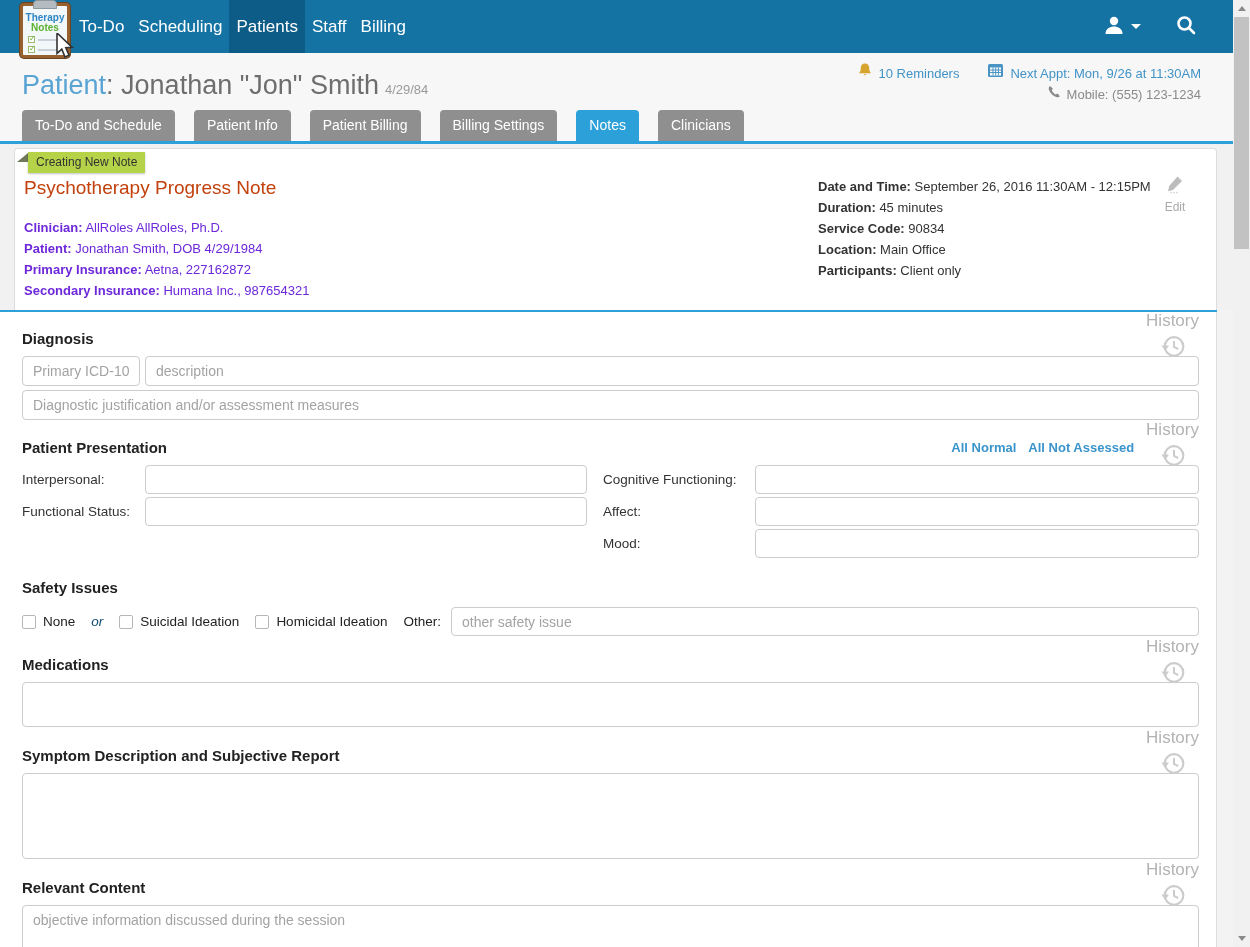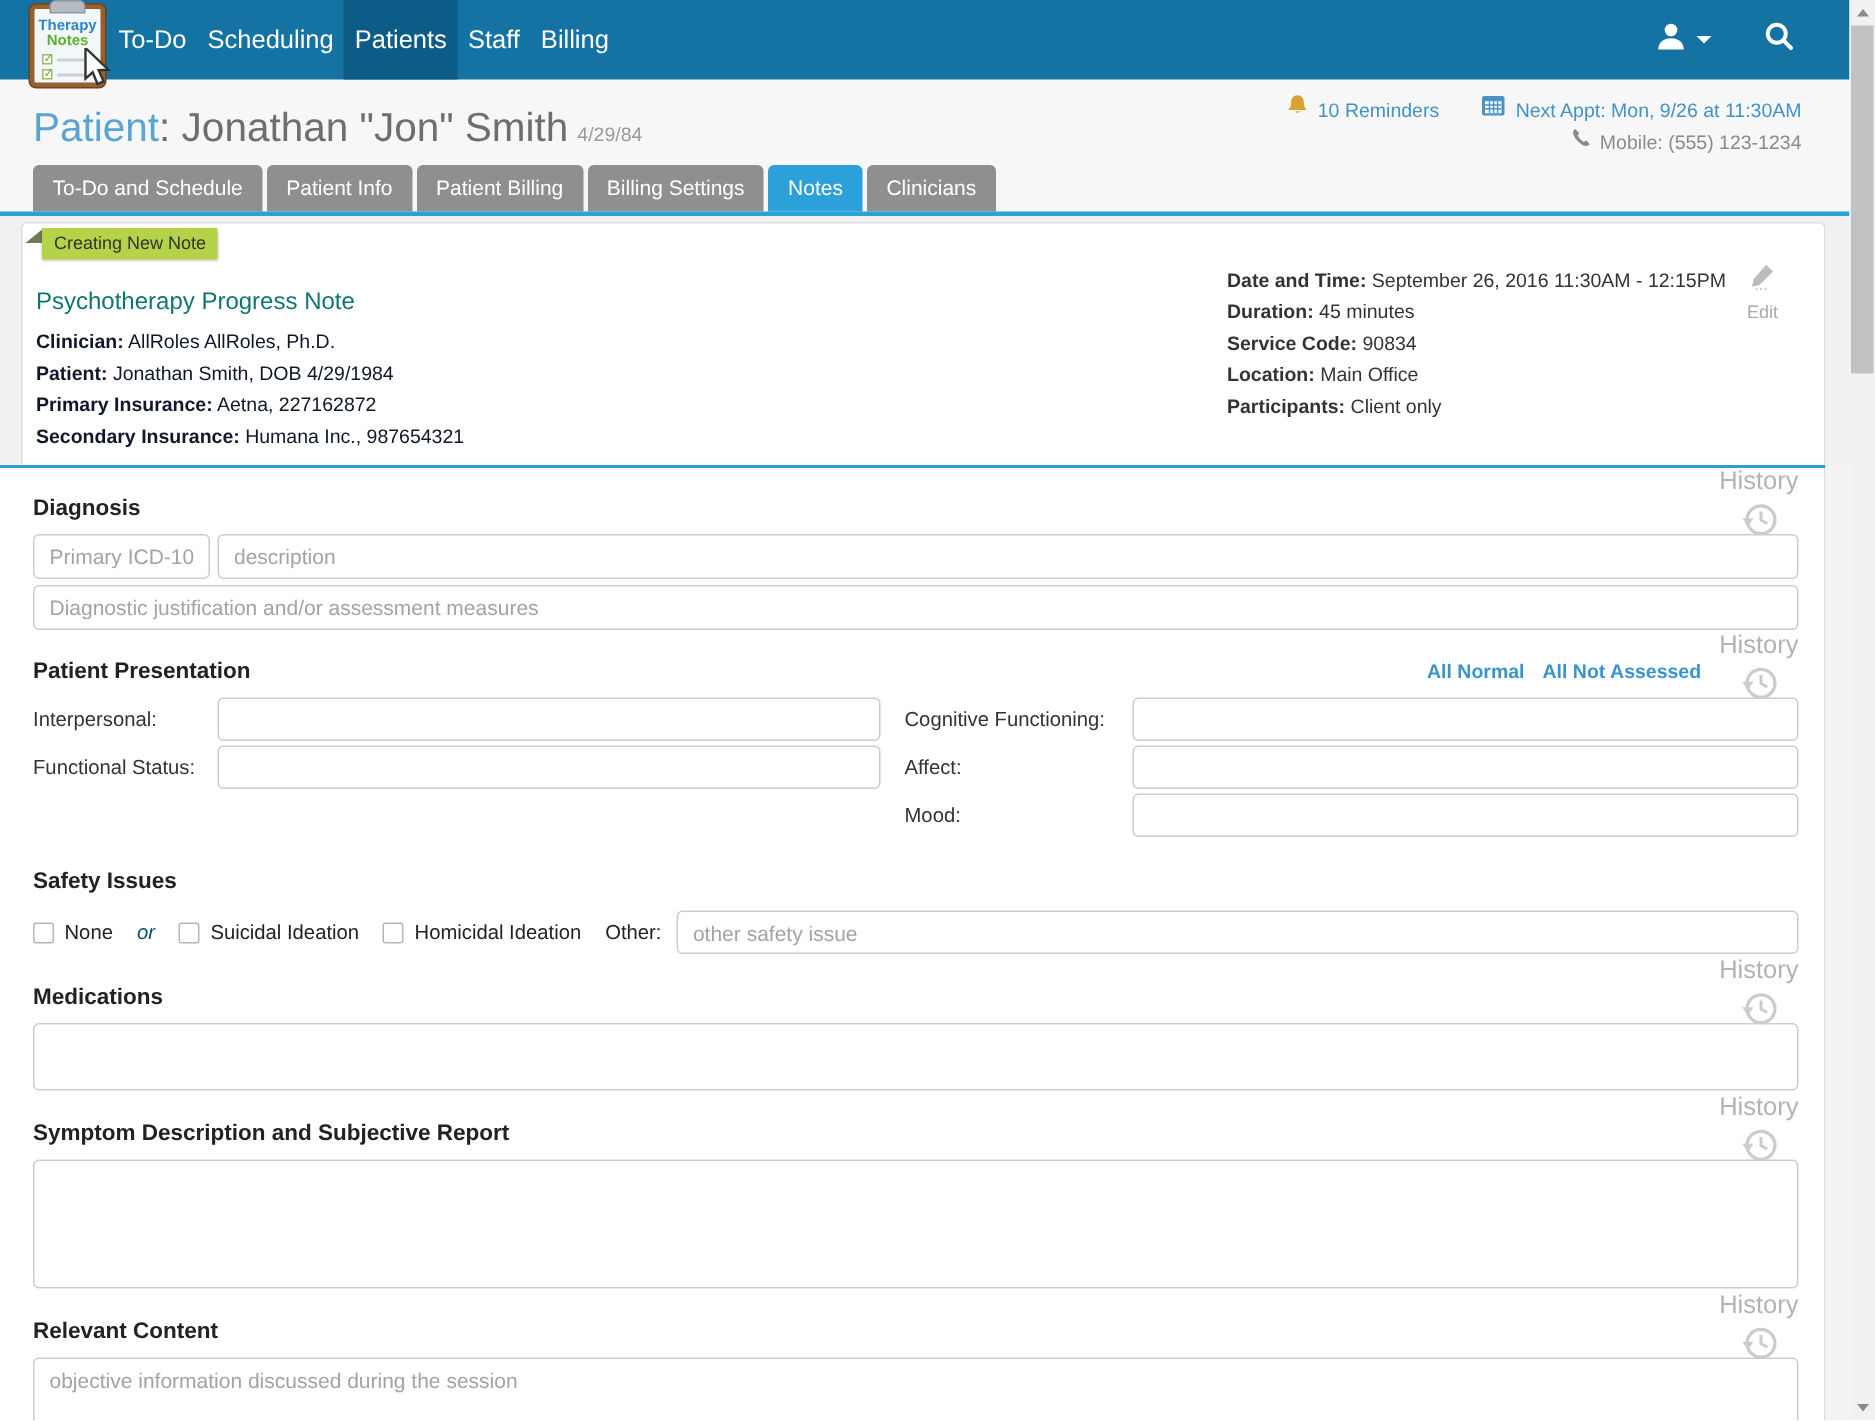--- a/index.html
+++ b/index.html
@@ -42,35 +42,35 @@
   .patient-title { position:absolute; left:22px; top:17px; font-size:27px; font-weight:400; color:#6e6e6e; white-space:nowrap; }
   .patient-title .p-label { color:#59a4d3; }
   .patient-title .p-dob { font-size:13px; color:#9a9a9a; margin-left:6px; }
   .header-info { position:absolute; right:32px; top:9px; text-align:right; font-size:13px; line-height:21px; }
   .info-row { display:flex; justify-content:flex-end; align-items:center; gap:6px; }
   .link-blue { color:#4193c6; text-decoration:none; cursor:pointer; }
   .info-gap { width:16px; }
   .mobile-text { color:#8a8a8a; }
 
   
-  .tabs { position:absolute; left:22px; bottom:0; display:flex; gap:3px; }
+  .tabs { position:absolute; left:22px; bottom:0; display:flex; gap:19px; }
   .tab { background:#8f8f8f; color:#fff; font-size:14px; padding:7px 13px 8px; border-radius:4px 4px 0 0; cursor:pointer; white-space:nowrap; }
   .tab.active { background:#2ba0d9; }
   .blue-bar { position:absolute; top:141px; left:0; width:1233px; height:3px; background:#2ba0d9; }
   .upper-bg { position:absolute; top:144px; left:0; width:1233px; height:168px; background:#f1f1f1; }
 
   
   .note-card { position:absolute; top:148px; left:14px; width:1203px; height:162px; background:#fff;
     border:1px solid #ddd; border-bottom:none; border-radius:4px 4px 0 0; }
   .badge-fold { position:absolute; left:2px; top:4px; width:0; height:0;
     border-right:11px solid #6f7b58; border-top:9px solid transparent; }
   .note-badge { position:absolute; left:13px; top:3px; background:#b5d348; color:#333;
     font-size:12px; padding:3px 8px 4px; box-shadow:0 1px 2px rgba(0,0,0,.25); white-space:nowrap; }
-  .note-title { position:absolute; left:9px; top:44px; font-size:16px; color:#0f766e; }
-  .details-left { position:absolute; left:9px; top:68px; font-size:13px; color:#0f172a; line-height:21px; }
+  .note-title { position:absolute; left:9px; top:28px; font-size:19px; color:#c2410c; }
+  .details-left { position:absolute; left:9px; top:68px; font-size:13px; color:#6d28d9; line-height:21px; }
   .details-right { position:absolute; left:803px; top:27px; font-size:13px; color:#333; line-height:21px; }
   .detail-line b { font-weight:bold; }
   .edit-btn { position:absolute; right:24px; top:25px; width:34px; text-align:center; cursor:pointer; }
   .edit-label { font-size:12px; color:#aaa; margin-top:2px; }
 
   .blue-divider { position:absolute; top:310px; left:0; width:1217px; height:2px; background:#2ba0d9; }
   .right-gutter { position:absolute; top:310px; left:1217px; width:16px; height:637px; background:#f3f3f3; }
 
   
   .note-body { position:absolute; top:312px; left:0; width:1217px; height:635px; background:#fff;

